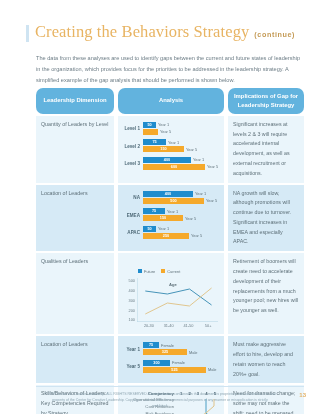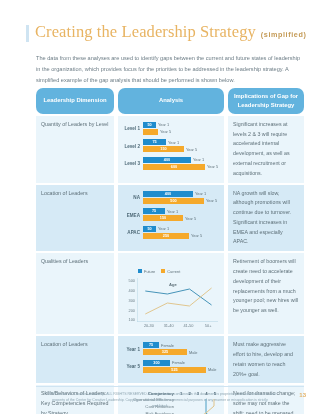--- a/index.html
+++ b/index.html
@@ -123,22 +123,22 @@
     font-size: 6px; color: #e3b268; font-weight: bold;
   }
 </style>
 </head>
 <body>
 
 <div class="page">
 
   <div class="title-wrap">
     <div class="title-rule"></div>
-    <span class="title-main">Creating the Leadership Strategy</span>
-    <span class="title-cont">(simplified)</span>
+    <span class="title-main">Creating the Behaviors Strategy</span>
+    <span class="title-cont">(continue)</span>
   </div>
 
   <div class="intro">The data from these analyses are used to identify gaps between the current and future states of leadership in the organization, which provides focus for the priorities to be addressed in the leadership strategy. A simplified example of the gap analysis that should be performed is shown below.</div>
 
   <div class="table">
 
     <div class="thead">
       <div class="th c1">Leadership Dimension</div>
       <div class="th c2">Analysis</div>
       <div class="th c3">Implications of Gap for Leadership Strategy</div>

